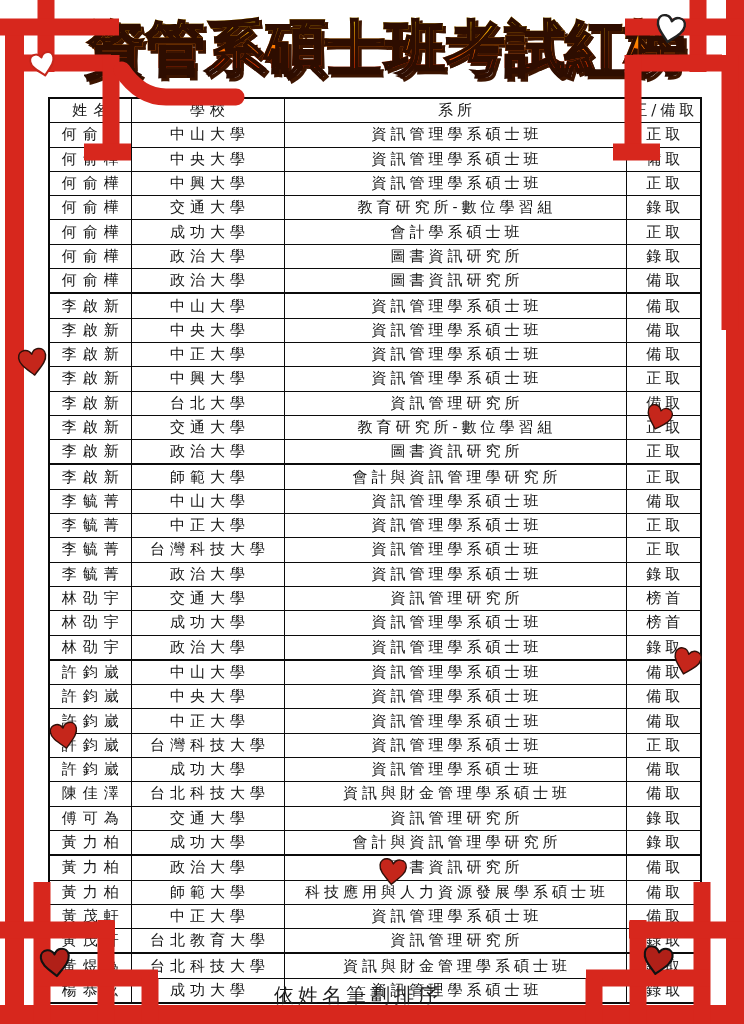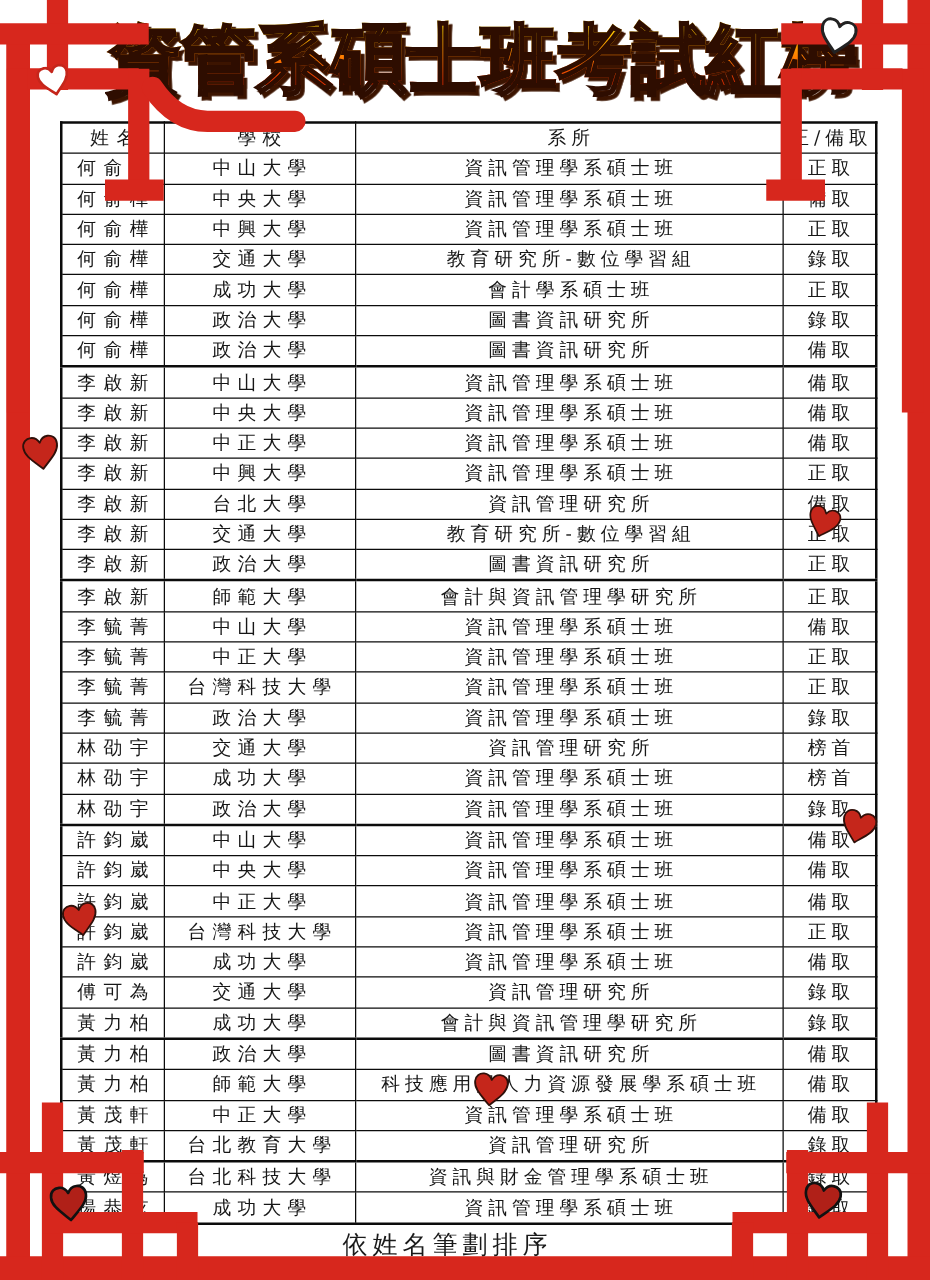--- a/index.html
+++ b/index.html
@@ -269,20 +269,26 @@
           <td class="c-dept">資訊管理學系碩士班</td>
           <td class="c-result">正取</td>
         </tr>
         <tr>
           <td class="c-name">許鈞崴</td>
           <td class="c-school">成功大學</td>
           <td class="c-dept">資訊管理學系碩士班</td>
           <td class="c-result">備取</td>
         </tr>
         <tr>
+          <td class="c-name">陳佳澤</td>
+          <td class="c-school">台北科技大學</td>
+          <td class="c-dept">資訊與財金管理學系碩士班</td>
+          <td class="c-result">備取</td>
+        </tr>
+        <tr>
           <td class="c-name">傅可為</td>
           <td class="c-school">交通大學</td>
           <td class="c-dept">資訊管理研究所</td>
           <td class="c-result">錄取</td>
         </tr>
         <tr>
           <td class="c-name">黃力柏</td>
           <td class="c-school">成功大學</td>
           <td class="c-dept">會計與資訊管理學研究所</td>
           <td class="c-result">錄取</td>

